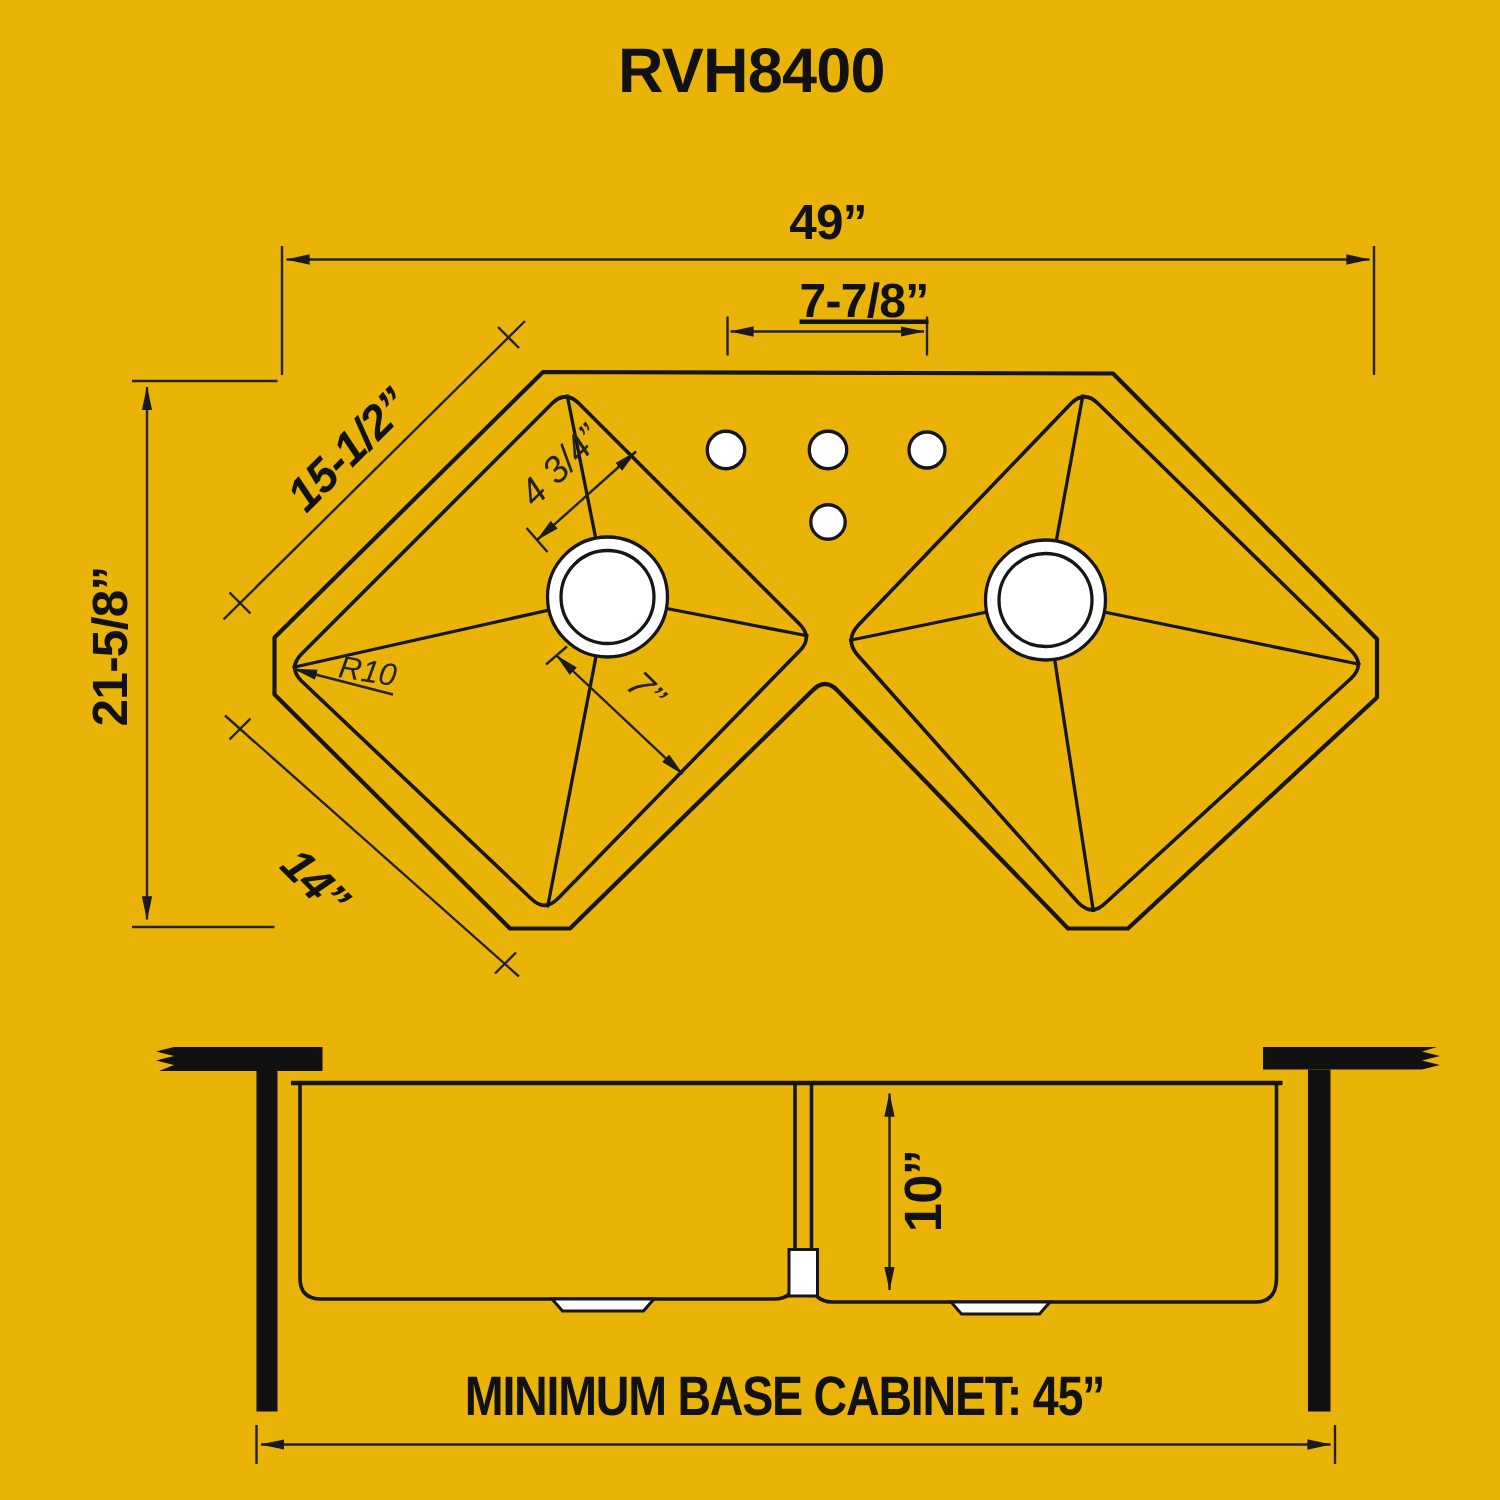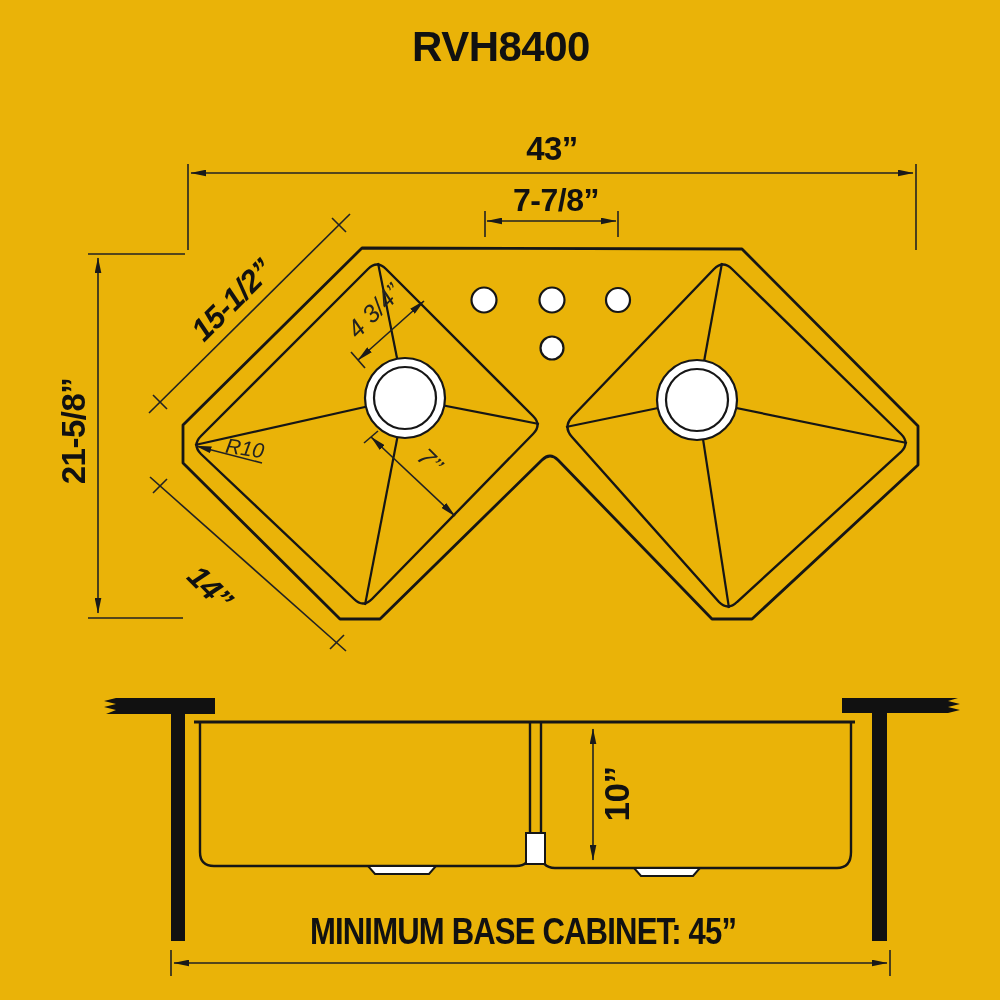--- a/index.html
+++ b/index.html
@@ -116,23 +116,23 @@
 
         <line x1="174" y1="963" x2="887" y2="963" marker-start="url(#arr)" marker-end="url(#arr)"></line>
         <line x1="171" y1="950" x2="171" y2="976"></line>
         <line x1="890" y1="950" x2="890" y2="976"></line>
       </g>
     </g>
   </svg>
 
   <div class="lbl" style="left:501px;top:47px;font-size:42px;transform:translate(-50%,-50%);">RVH8400</div>
 
-  <div class="lbl" style="left:552px;top:148px;font-size:33px;transform:translate(-50%,-50%);">43”</div>
+  <div class="lbl" style="left:552px;top:148px;font-size:33px;transform:translate(-50%,-50%);">49”</div>
 
-  <div class="lbl" style="left:556px;top:200px;font-size:32px;transform:translate(-50%,-50%);">7-7/8”</div>
+  <div class="lbl" style="left:576px;top:200px;font-size:32px;transform:translate(-50%,-50%);text-decoration:underline;">7-7/8”</div>
 
   <div class="lbl" style="left:73px;top:431px;font-size:33px;transform:translate(-50%,-50%) rotate(-90deg);">21-5/8”</div>
 
   <div class="lbl it" style="left:232px;top:300px;font-size:31px;transform:translate(-50%,-50%) rotate(-45deg);">15-1/2”</div>
 
   <div class="lbl it" style="left:210px;top:588px;font-size:31px;transform:translate(-50%,-50%) rotate(45deg);">14”</div>
 
   <div class="lbl it thin" style="left:374px;top:311px;font-size:25px;transform:translate(-50%,-50%) rotate(-45deg);">4 3/4”</div>
 
   <div class="lbl it thin" style="left:430px;top:461px;font-size:25px;transform:translate(-50%,-50%) rotate(45deg);">7’’</div>

